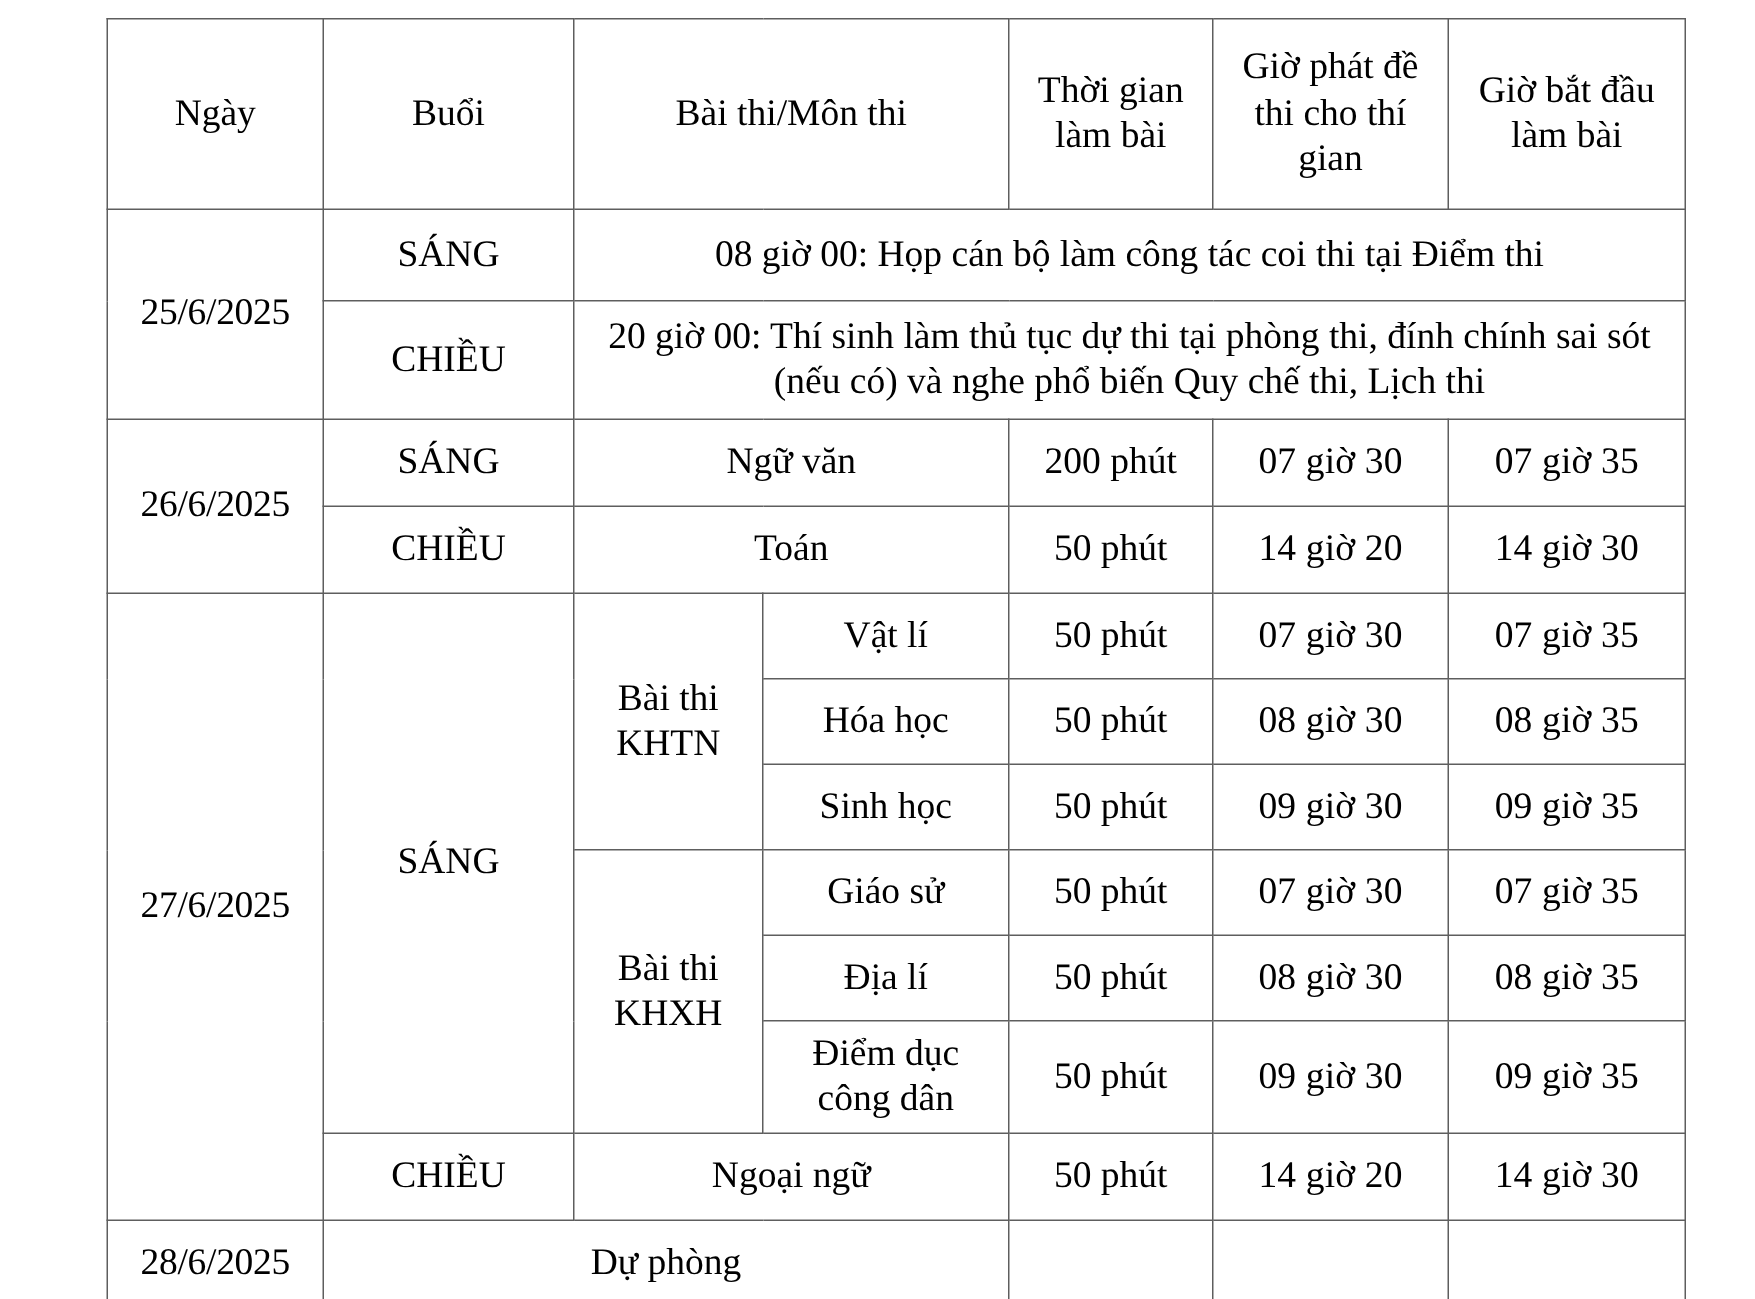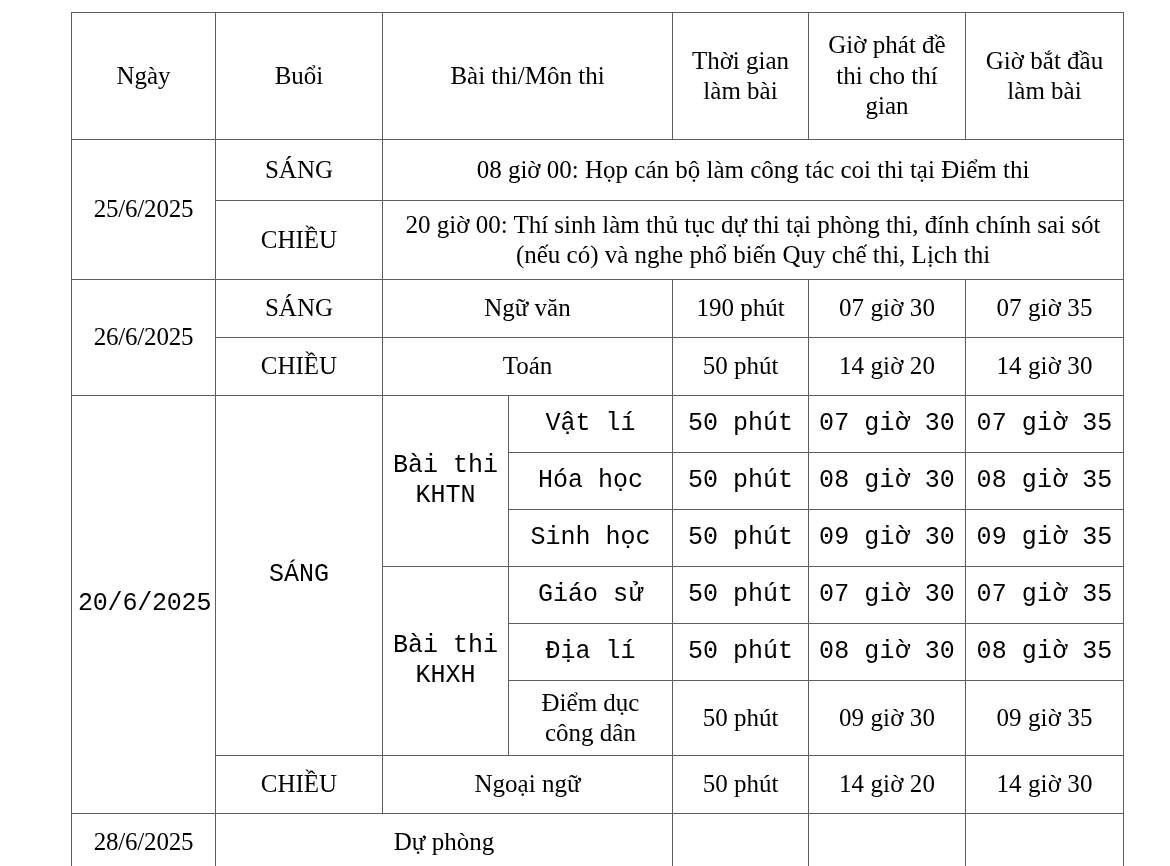--- a/index.html
+++ b/index.html
@@ -89,21 +89,21 @@
   td.time-cell {
     font-weight: bold;
     font-size: 25.5px;
     letter-spacing: .1px;
   }
   td.empty-cell { font-size: 25px; }
 
   tr.r-note-am td   { height: 56px; }
   tr.r-note-pm td   { height: 74px; }
   tr.r-standard td  { height: 53px; }
-  tr.r-sub td       { height: 52px; font-family: Liberation Mono, monospace; }
+  tr.r-sub td       { height: 52px; }
   tr.r-sub-tall td  { height: 70px; }
   tr.r-last td      { height: 52px; }
 </style>
 </head>
 <body>
 
 <div class="page">
 
   <div class="table-wrap">
     <table class="schedule">
@@ -137,34 +137,34 @@
         </tr>
         <tr class="r-note-pm">
           <td class="session-cell">CHIỀU</td>
           <td class="note-cell" colspan="5">20 giờ 00: Thí sinh làm thủ tục dự thi tại phòng thi, đính chính sai sót (nếu có) và nghe phổ biến Quy chế thi, Lịch thi</td>
         </tr>
 
         <tr class="r-standard">
           <td class="date-cell" rowspan="2">26/6/2025</td>
           <td class="session-cell">SÁNG</td>
           <td class="subject-cell" colspan="2">Ngữ văn</td>
-          <td class="dur-cell">190 phút</td>
+          <td class="dur-cell">200 phút</td>
           <td class="time-cell">07 giờ 30</td>
           <td class="time-cell">07 giờ 35</td>
         </tr>
         <tr class="r-standard">
           <td class="session-cell">CHIỀU</td>
           <td class="subject-cell" colspan="2">Toán</td>
           <td class="dur-cell">50 phút</td>
           <td class="time-cell">14 giờ 20</td>
           <td class="time-cell">14 giờ 30</td>
         </tr>
 
         <tr class="r-sub">
-          <td class="date-cell" rowspan="7">20/6/2025</td>
+          <td class="date-cell" rowspan="7">27/6/2025</td>
           <td class="session-cell" rowspan="6">SÁNG</td>
           <td class="group-cell" rowspan="3">Bài thi KHTN</td>
           <td class="subject-cell">Vật lí</td>
           <td class="dur-cell">50 phút</td>
           <td class="time-cell">07 giờ 30</td>
           <td class="time-cell">07 giờ 35</td>
         </tr>
         <tr class="r-sub">
           <td class="subject-cell">Hóa học</td>
           <td class="dur-cell">50 phút</td>

